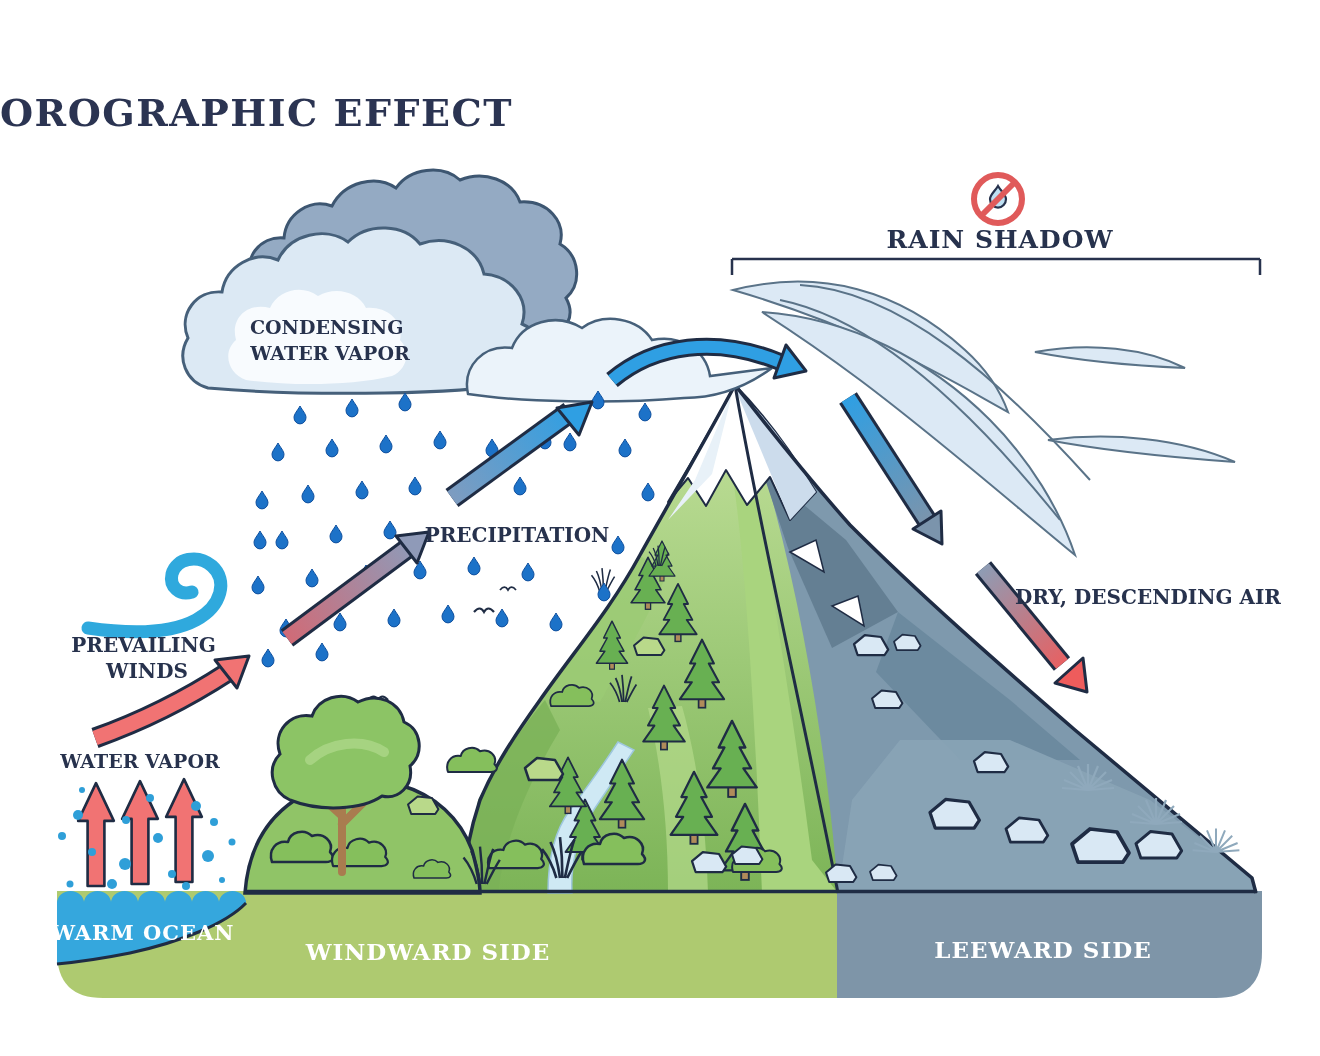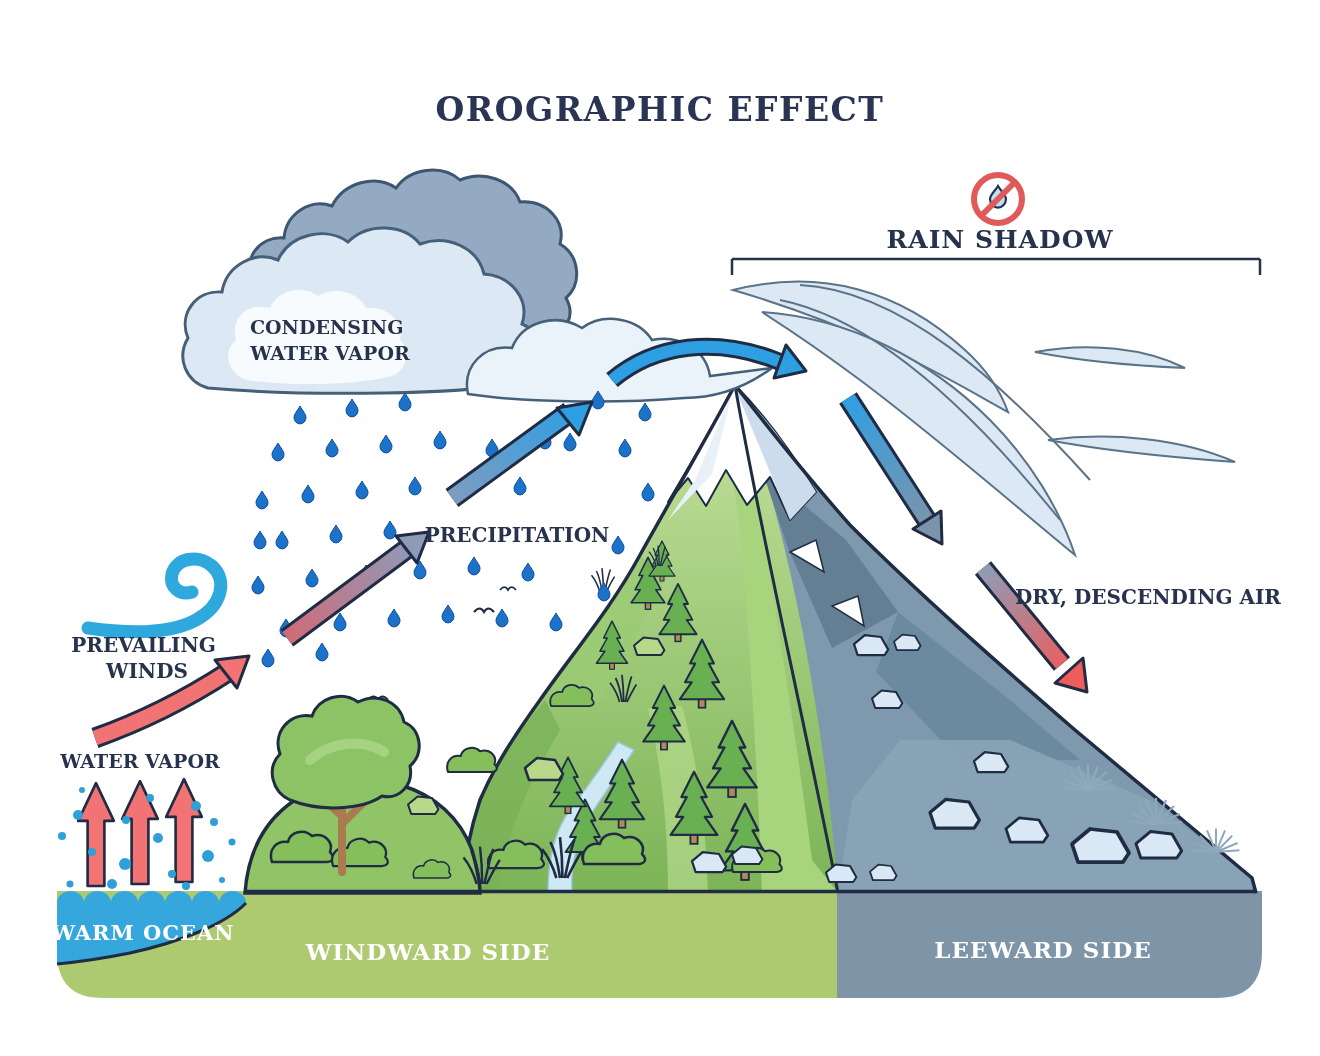--- a/index.html
+++ b/index.html
@@ -1,19 +1,19 @@
 <!DOCTYPE html>
 <html><head>
 <meta charset="utf-8">
 <style>
   html,body{margin:0;padding:0;background:#ffffff;}
   .stage{position:relative;width:1320px;height:1056px;background:#fff;overflow:hidden;
          font-family:"DejaVu Serif","Liberation Serif",serif;}
-  .title{position:absolute;top:90px;left:0;width:100%;margin:0;text-align:center;
-         font-size:33px;font-weight:bold;letter-spacing:1.5px;color:#2b3452;}
+  .title{position:absolute;top:90px;left:0;width:100%;margin:0;
+         font-size:38px;font-weight:bold;letter-spacing:1.5px;color:#2b3452;}
   svg text{font-family:"DejaVu Serif","Liberation Serif",serif;font-weight:bold;}
   .lbl{fill:#27324d;}
   .band-lbl{fill:#ffffff;letter-spacing:1px;}
 </style>
 </head>
 <body>
 
 <div class="stage">
   <h1 class="title">OROGRAPHIC EFFECT</h1>
 

